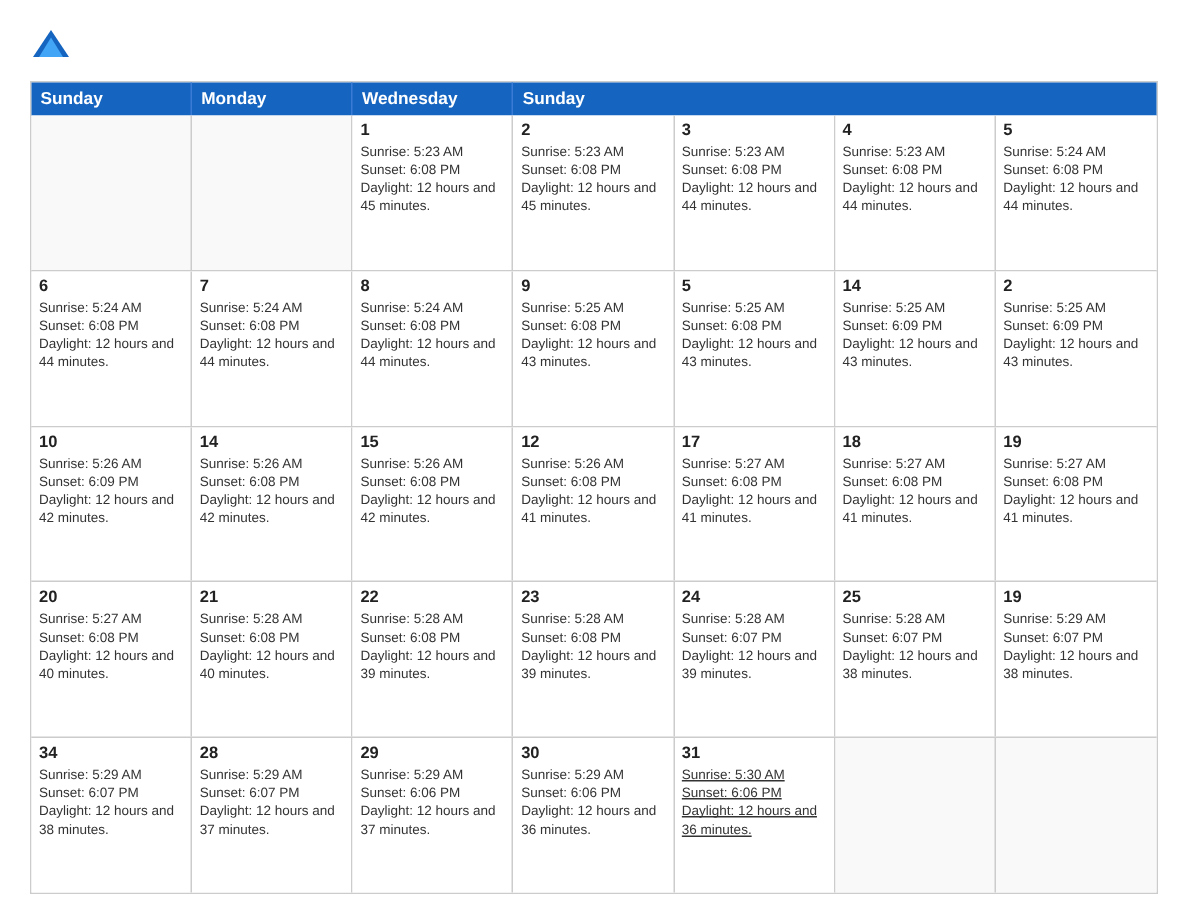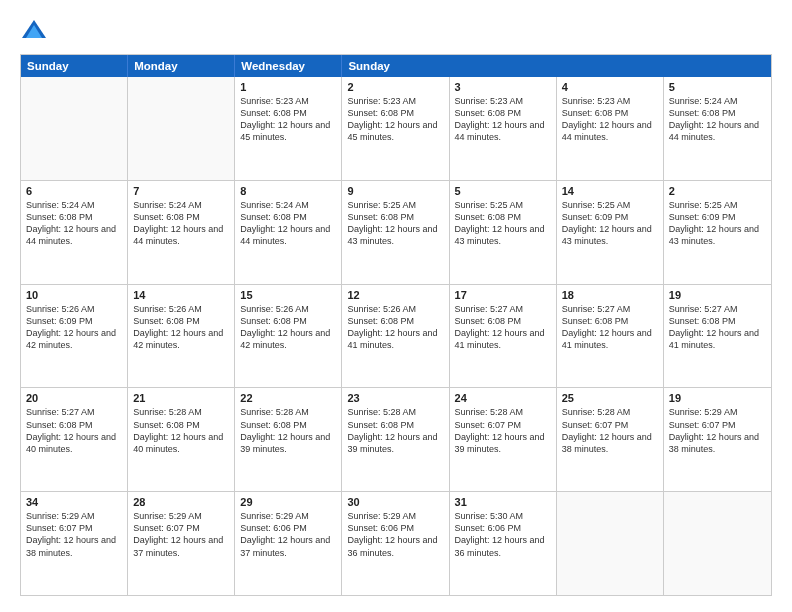--- a/index.html
+++ b/index.html
@@ -331,21 +331,21 @@
 Daylight: 12 hours and 37 minutes.</div>
           </div>
           <div class="cal-cell">
             <span class="day-num">30</span>
             <div class="cell-info" style="white-space: pre-line;">Sunrise: 5:29 AM
 Sunset: 6:06 PM
 Daylight: 12 hours and 36 minutes.</div>
           </div>
           <div class="cal-cell">
             <span class="day-num">31</span>
-            <div class="cell-info" style="white-space: pre-line;">Sunrise: 5:30 AM
+            <div class="cell-info" style="white-space: pre-line; text-decoration: underline;">Sunrise: 5:30 AM
 Sunset: 6:06 PM
 Daylight: 12 hours and 36 minutes.</div>
           </div>
           <div class="cal-cell empty"></div>
           <div class="cal-cell empty"></div>
         </div>
       </div>
   </div>
 </div>
 

